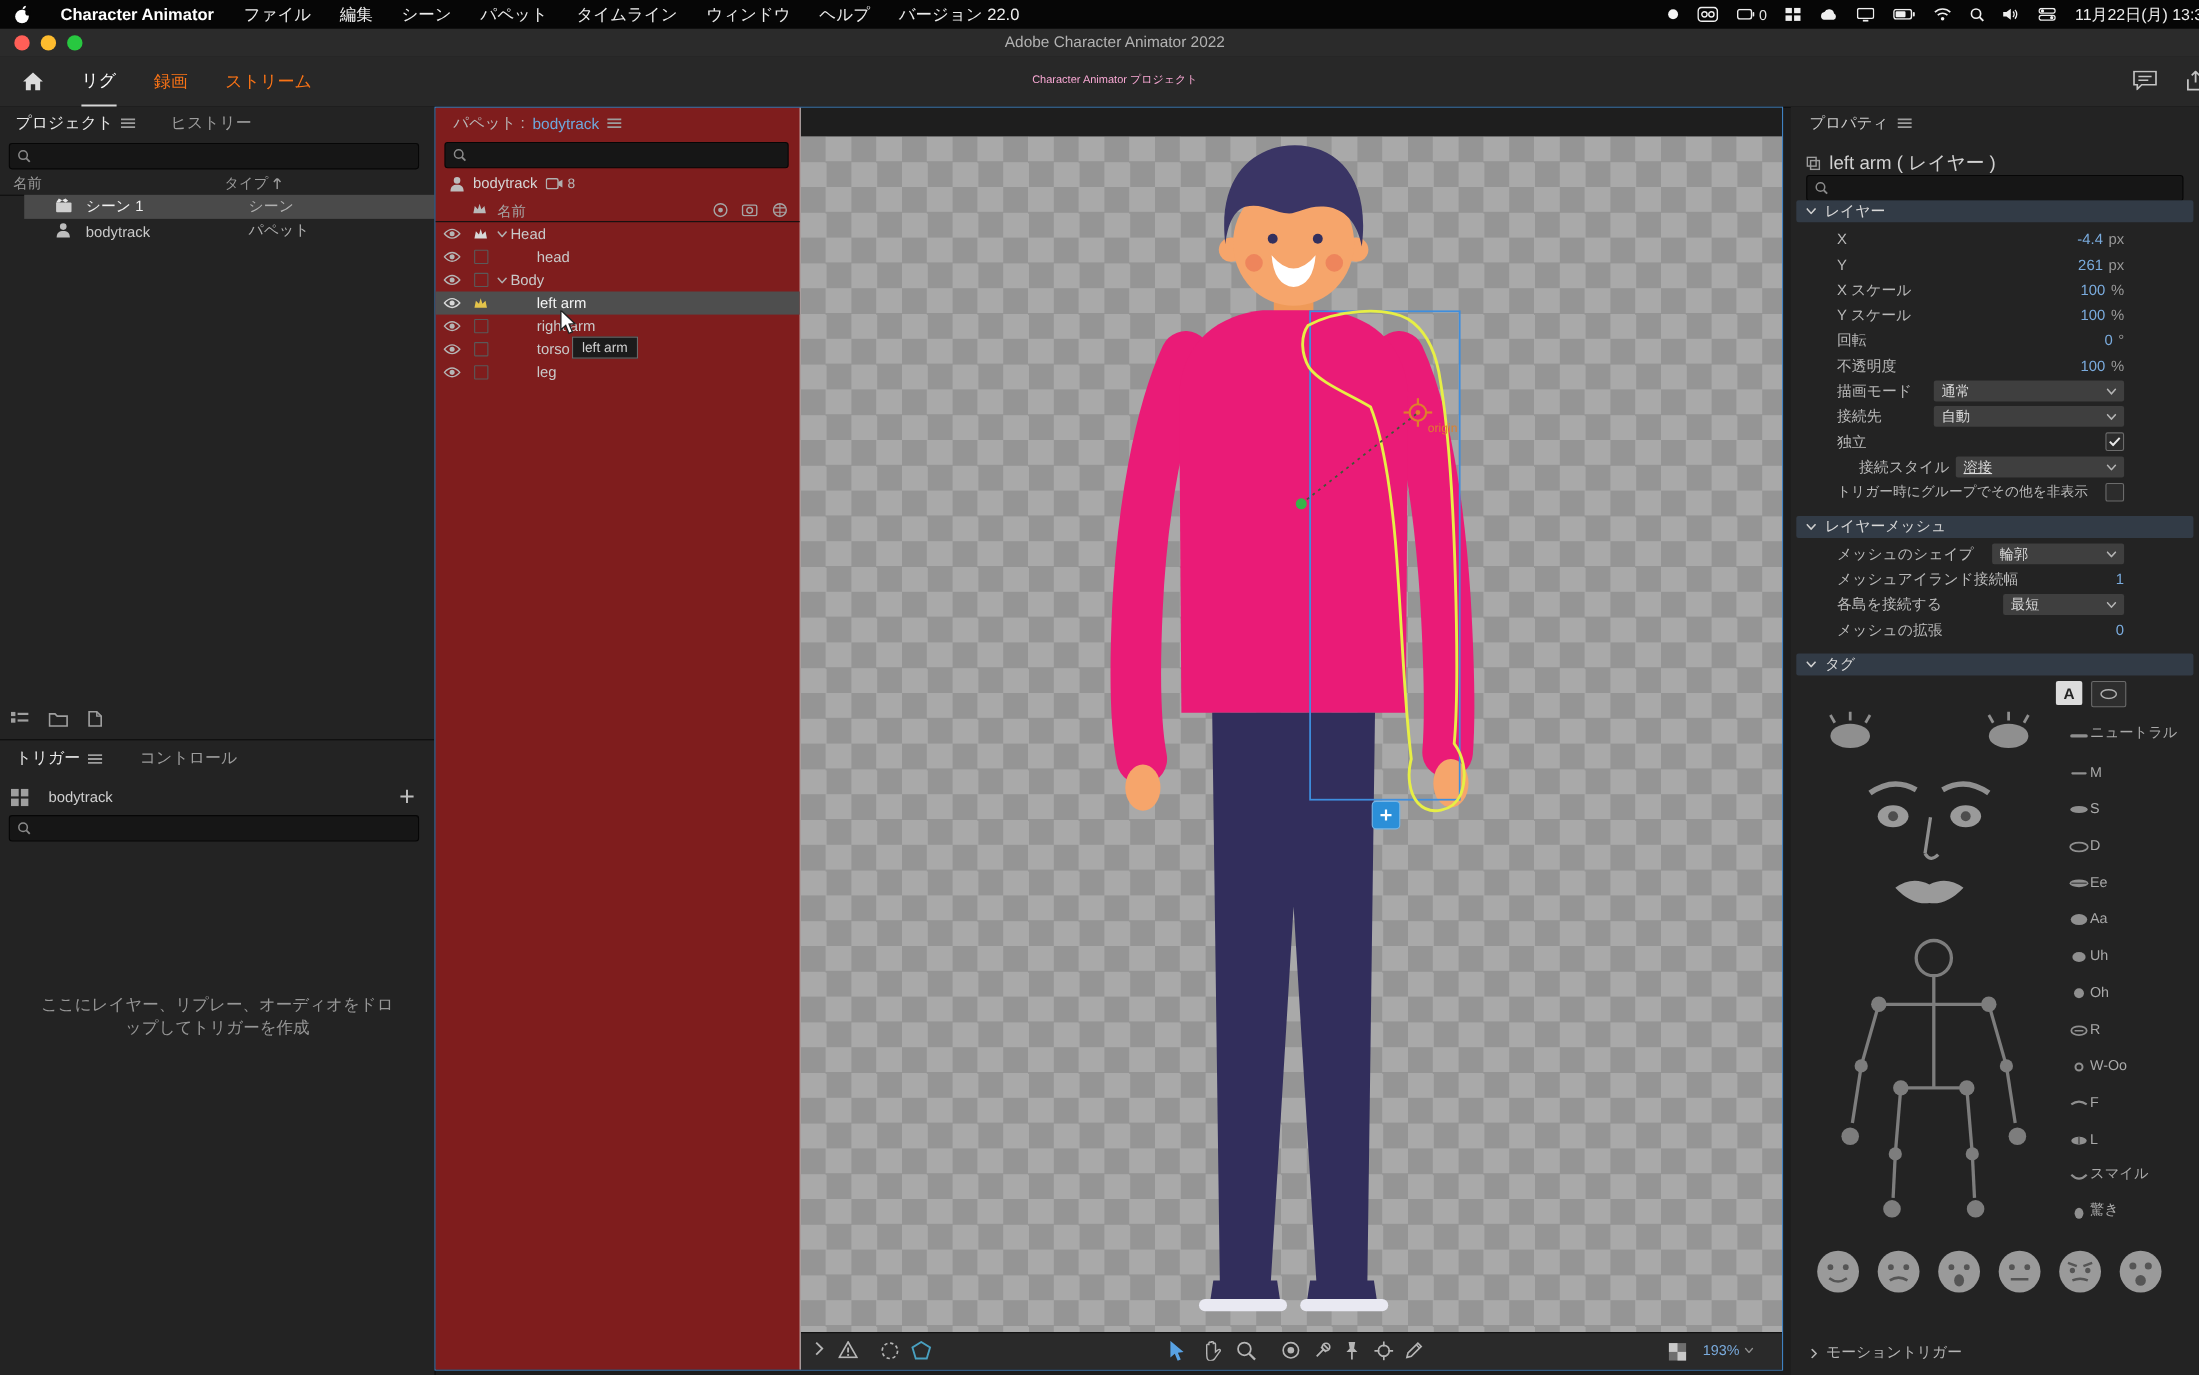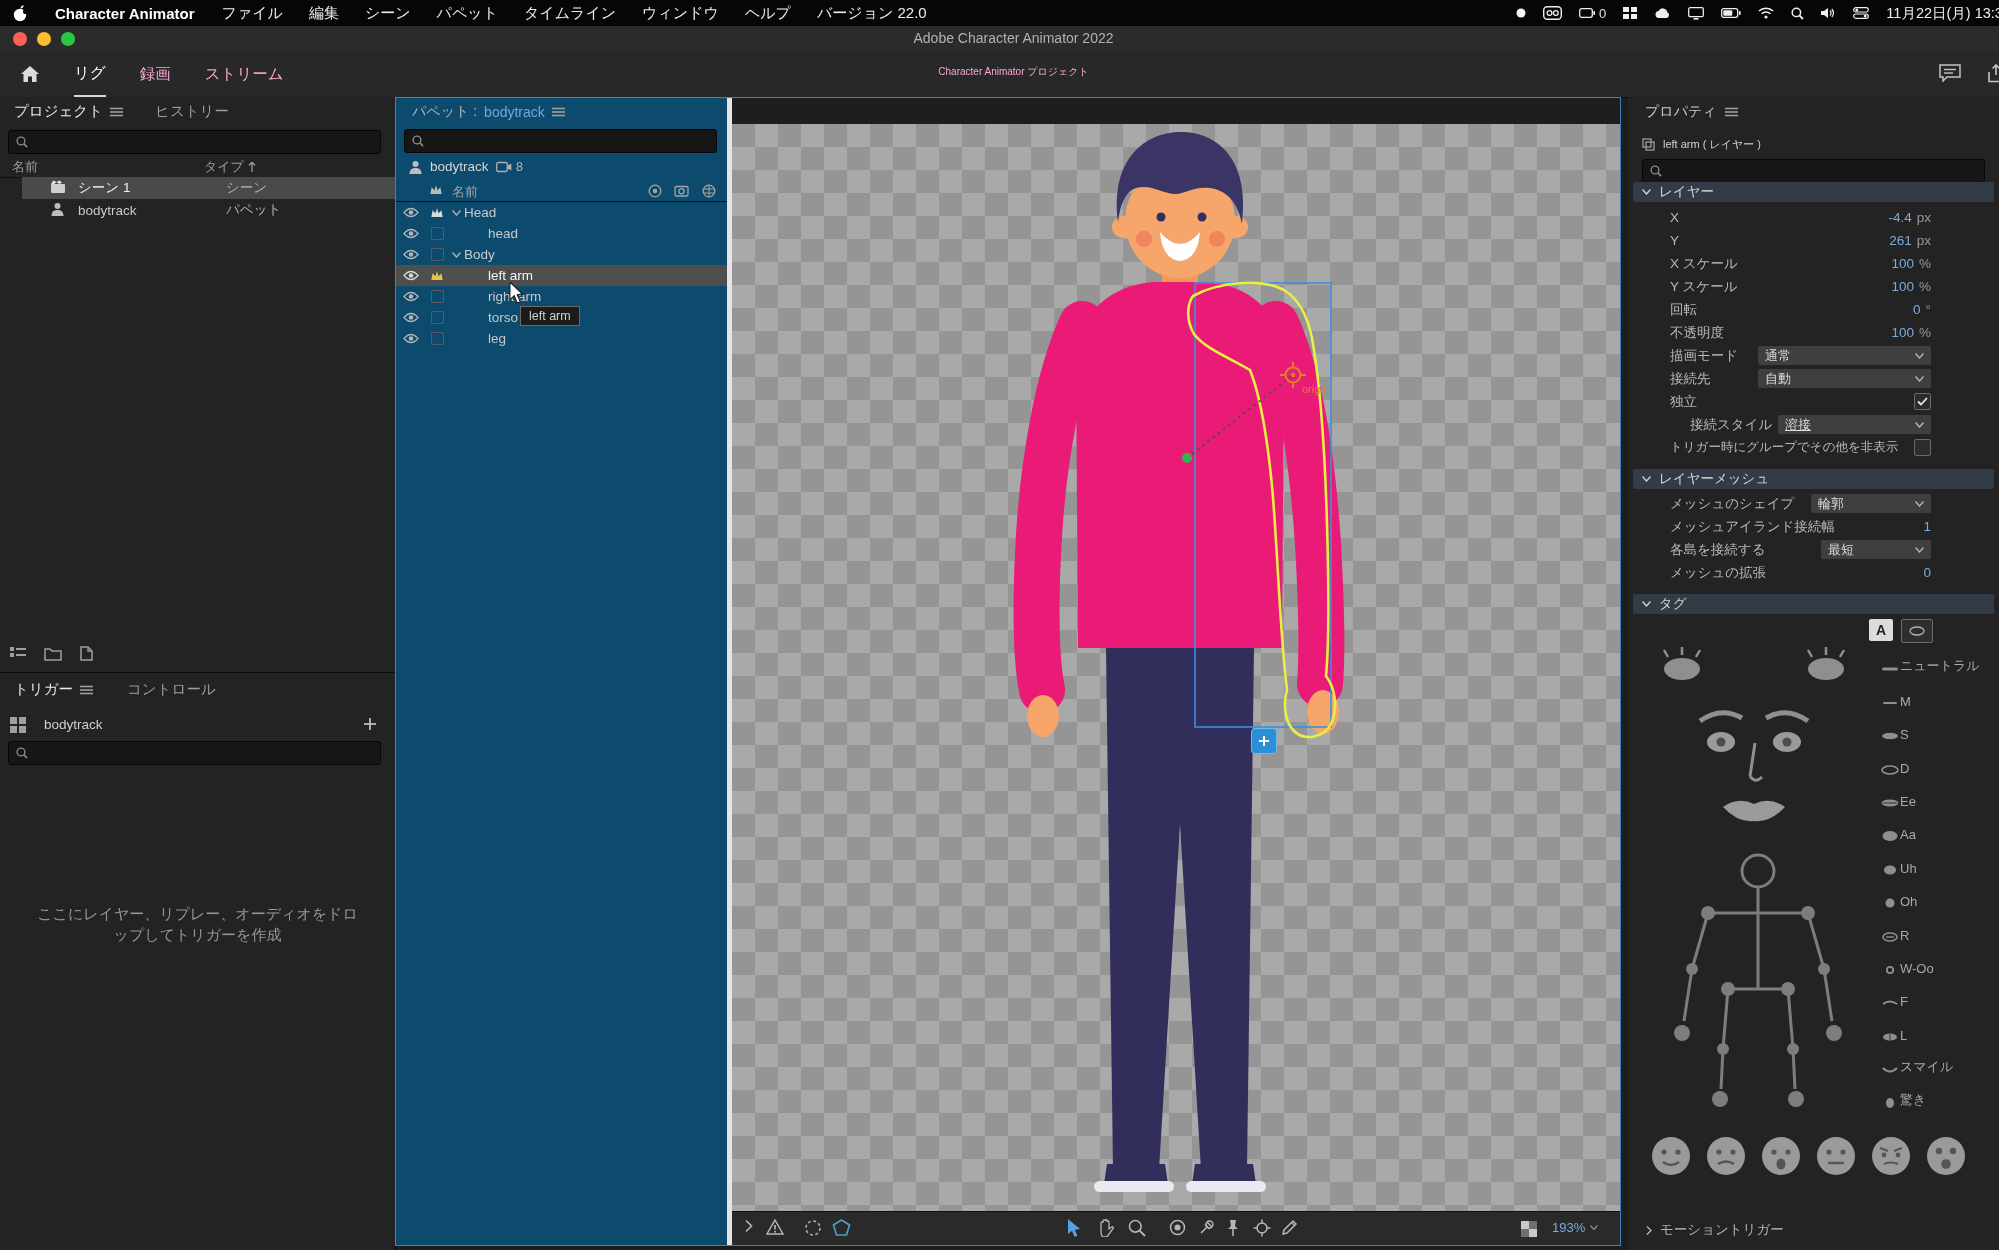--- a/index.html
+++ b/index.html
@@ -19,29 +19,29 @@
 
   
   .titlebar{position:absolute;left:0;top:26px;width:100%;height:25px;background:#2b2b2b;border-bottom:1px solid #151515;}
   .lights{position:absolute;left:13px;top:6px;display:flex;gap:10px;}
   .light{width:14px;height:14px;border-radius:50%;}
   .title-text{position:absolute;left:0;right:0;top:4px;text-align:center;font-size:14px;color:#b2b2b2;}
 
   
   .tabbar{position:absolute;left:0;top:51px;width:100%;height:46px;background:#282828;border-bottom:1px solid #0c0c0c;}
   .tabbar-left{position:absolute;left:20px;top:0;height:46px;display:flex;align-items:center;gap:34px;}
-  .tab{height:44px;display:flex;align-items:center;font-size:15.5px;color:#f9a8d4;}
+  .tab{height:44px;display:flex;align-items:center;font-size:15.5px;color:#f97316;}
   .tab.active{color:#fff;border-bottom:2px solid #d6d6d6;}
   .proj-title{position:absolute;left:0;right:0;top:14px;text-align:center;font-size:10px;color:#f9a8d4;}
   .tabbar-right{position:absolute;right:22px;top:13px;display:flex;gap:26px;}
 
   
   .left-panel{position:absolute;left:0;top:97px;width:395px;height:1153px;background:#232323;border-right:1px solid #0a0a0a;}
   .center-group{position:absolute;left:395px;top:97px;width:1226px;height:1149px;border:1px solid #3f81c1;display:flex;background:#232323;box-sizing:border-box;}
-  .puppet-panel{width:331px;position:relative;border-right:5px solid #e5e5e5;background:#0c4a6e;flex:none;}
+  .puppet-panel{width:331px;position:relative;border-right:1px solid #e5e5e5;background:#7f1d1d;flex:none;}
   .canvas-panel{flex:1;position:relative;background:#1e1e1e;overflow:hidden;}
   .right-panel{position:absolute;left:1628px;top:97px;width:371px;height:1153px;background:#232323;}
 
   .search{position:absolute;height:22px;background:#161616;border:1px solid #060606;border-radius:3px;display:flex;align-items:center;padding:0 7px;gap:6px;}
   .search input{flex:1;background:transparent;border:none;outline:none;color:#ddd;font-size:13px;min-width:0;}
 
   .ptab{font-size:14.5px;color:#9d9d9d;display:flex;align-items:center;gap:7px;}
   .ptab.active{color:#e8e8e8;}
 
   
@@ -681,21 +681,21 @@
 
   <div class="right-panel">
     <div class="abs" style="left:17px;top:6px;display:flex;gap:8px;align-items:center;font-size:14px;color:#cdcdcd;">
       <span>プロパティ</span>
       <svg width="13" height="10" viewBox="0 0 13 10">
           <line x1="0" y1="1.5" x2="13" y2="1.5" stroke="#9d9d9d" stroke-width="1.6"></line>
           <line x1="0" y1="5" x2="13" y2="5" stroke="#9d9d9d" stroke-width="1.6"></line>
           <line x1="0" y1="8.5" x2="13" y2="8.5" stroke="#9d9d9d" stroke-width="1.6"></line>
         </svg>
     </div>
-    <div class="abs" style="left:14px;top:40px;display:flex;gap:8px;align-items:center;font-size:11px;color:#d2d2d2;">
+    <div class="abs" style="left:14px;top:40px;display:flex;gap:8px;align-items:center;font-size:17px;color:#d2d2d2;">
       <svg width="13" height="13" viewBox="0 0 13 13">
           <rect x="1" y="1" width="8" height="8" fill="none" stroke="#9d9d9d" stroke-width="1.3"></rect>
           <rect x="4" y="4" width="8" height="8" fill="none" stroke="#9d9d9d" stroke-width="1.3"></rect>
         </svg>
       <span>left arm ( レイヤー )</span>
     </div>
     <div class="search" style="left:14px;right:14px;top:62px;">
       <svg width="12" height="12" viewBox="0 0 13 13">
           <circle cx="5.4" cy="5.4" r="4.2" fill="none" stroke="#8a8a8a" stroke-width="1.5"></circle>
           <line x1="8.6" y1="8.6" x2="12" y2="12" stroke="#8a8a8a" stroke-width="1.8"></line>

